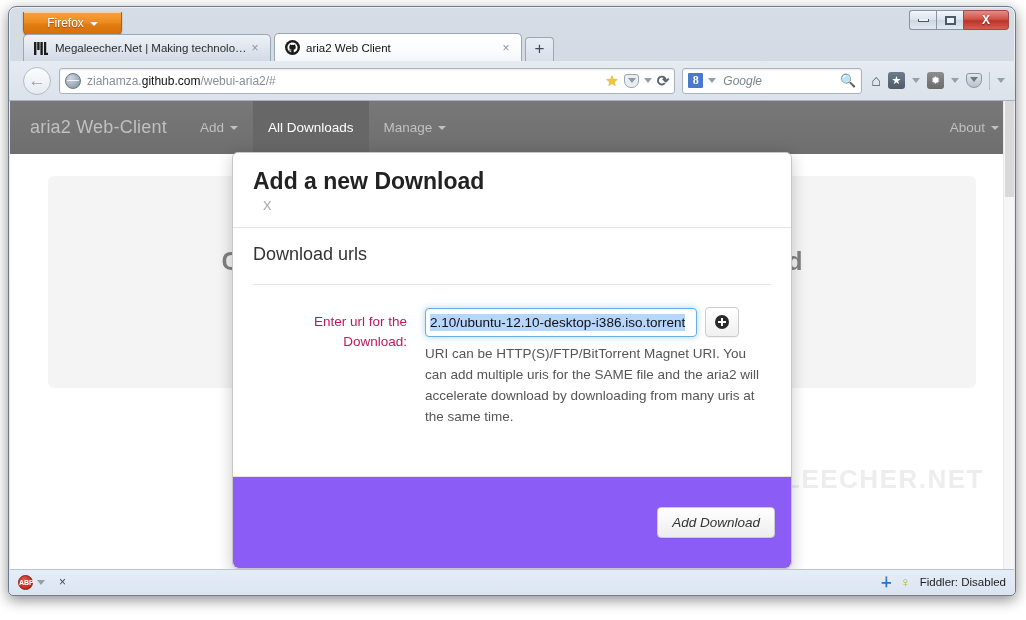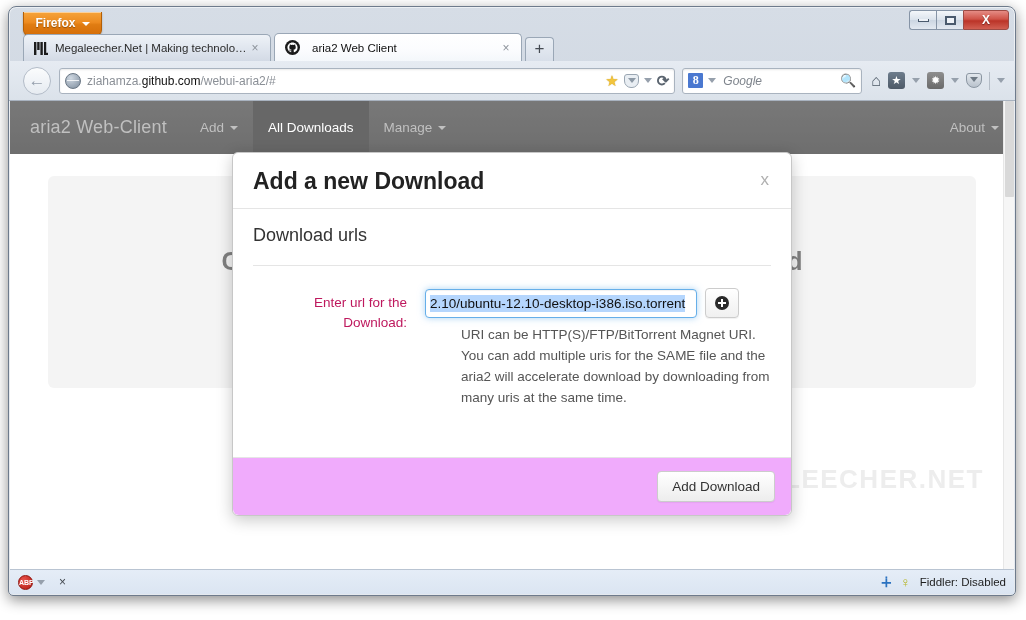--- a/index.html
+++ b/index.html
@@ -21,28 +21,28 @@
     box-shadow: 0 4px 14px rgba(0,0,0,0.45), inset 0 0 0 1px rgba(255,255,255,0.55);
     overflow: hidden;
   }
 
   
   .titlebar {
     position: absolute; left: 0; top: 0; width: 100%; height: 32px;
   }
   .ff-button {
     position: absolute; left: 14px; top: 5px;
-    width: 79px; height: 24px;
+    width: 99px; height: 24px;
     border-radius: 0 0 6px 6px;
     background: linear-gradient(to bottom, #f6a43b 0%, #ed8b20 45%, #e07c12 55%, #d56e08 100%);
     border: 1px solid #b35f06;
     border-top: none;
     box-shadow: inset 0 1px 0 rgba(255,255,255,0.5), 0 1px 2px rgba(0,0,0,0.25);
     color: #fff;
-    font-size: 12px; font-weight: bold;
+    font-size: 12px; font-weight: normal;
     text-align: center; line-height: 22px;
     text-shadow: 0 1px 1px rgba(0,0,0,0.35);
     cursor: default;
   }
   .ff-button .caret {
     display: inline-block; margin-left: 6px;
     border-left: 4px solid transparent; border-right: 4px solid transparent;
     border-top: 4px solid #fff; vertical-align: middle;
   }
 
@@ -85,21 +85,20 @@
   }
   .tab.inactive {
     width: 248px;
     background: linear-gradient(to bottom, #eef2f7 0%, #dfe5ee 55%, #d3dae5 100%);
     color: #2b2b2b;
   }
   .tab.active {
     width: 248px; margin-left: 3px;
     background: linear-gradient(to bottom, #ffffff 0%, #fbfcfe 60%, #f4f7fb 100%);
     height: 28px;
-    gap: 6px;
   }
   .tab-favicon {
     width: 16px; height: 16px; margin-right: 6px; flex: 0 0 16px;
     display: flex; align-items: center; justify-content: center;
   }
   .tab-label {
     flex: 1 1 auto; white-space: nowrap; overflow: hidden; text-overflow: ellipsis;
   }
   .tab-close {
     flex: 0 0 14px; width: 14px; text-align: center;
@@ -280,21 +279,21 @@
     position: absolute; left: 222px; top: 51px;
     width: 560px;
     background: #fff;
     border: 1px solid #c7c7c7;
     border-radius: 6px;
     box-shadow: 0 4px 16px rgba(0,0,0,0.22);
   }
   .modal-header {
     padding: 16px 20px 14px 20px;
     border-bottom: 1px solid #e5e5e5;
-    display: flex; align-items: flex-start;
+    display: flex; align-items: flex-start; flex-direction: column;
   }
   .modal-title {
     font-size: 23px; font-weight: bold; color: #222; flex: 1 1 auto;
     line-height: 1.1;
   }
   .modal-close {
     color: #b0b0b0; font-size: 17px; line-height: 1; cursor: pointer;
     padding: 2px 2px 0 10px;
   }
   .modal-body { padding: 16px 20px 18px 20px; min-height: 248px; }
@@ -336,26 +335,26 @@
     background: #2a2a2a; position: relative;
   }
   .plus-circle::before, .plus-circle::after {
     content: ""; position: absolute; background: #fff;
   }
   .plus-circle::before { left: 3px; top: 6px; width: 8px; height: 2px; }
   .plus-circle::after  { left: 6px; top: 3px; width: 2px; height: 8px; }
   .help-text {
     margin-top: 7px; font-size: 13.5px; color: #555; line-height: 1.55;
     max-width: 350px;
-    margin-left: 36px;
   }
   .modal-footer {
-    padding: 13px 16px; background: #f0abfc;
+    padding: 30px 16px; background: #8b5cf6;
     border-top: 1px solid #e5e5e5; border-radius: 0 0 6px 6px;
     text-align: right;
+    font-style: italic;
   }
   .footer-btn {
     display: inline-block;
     padding: 7px 14px;
     border: 1px solid #cccccc; border-radius: 4px;
     background: linear-gradient(to bottom, #ffffff 0%, #ededed 100%);
     font-family: "Liberation Sans", sans-serif; font-size: 13.5px; color: #333;
     cursor: pointer;
     box-shadow: 0 1px 1px rgba(0,0,0,0.05);
   }

